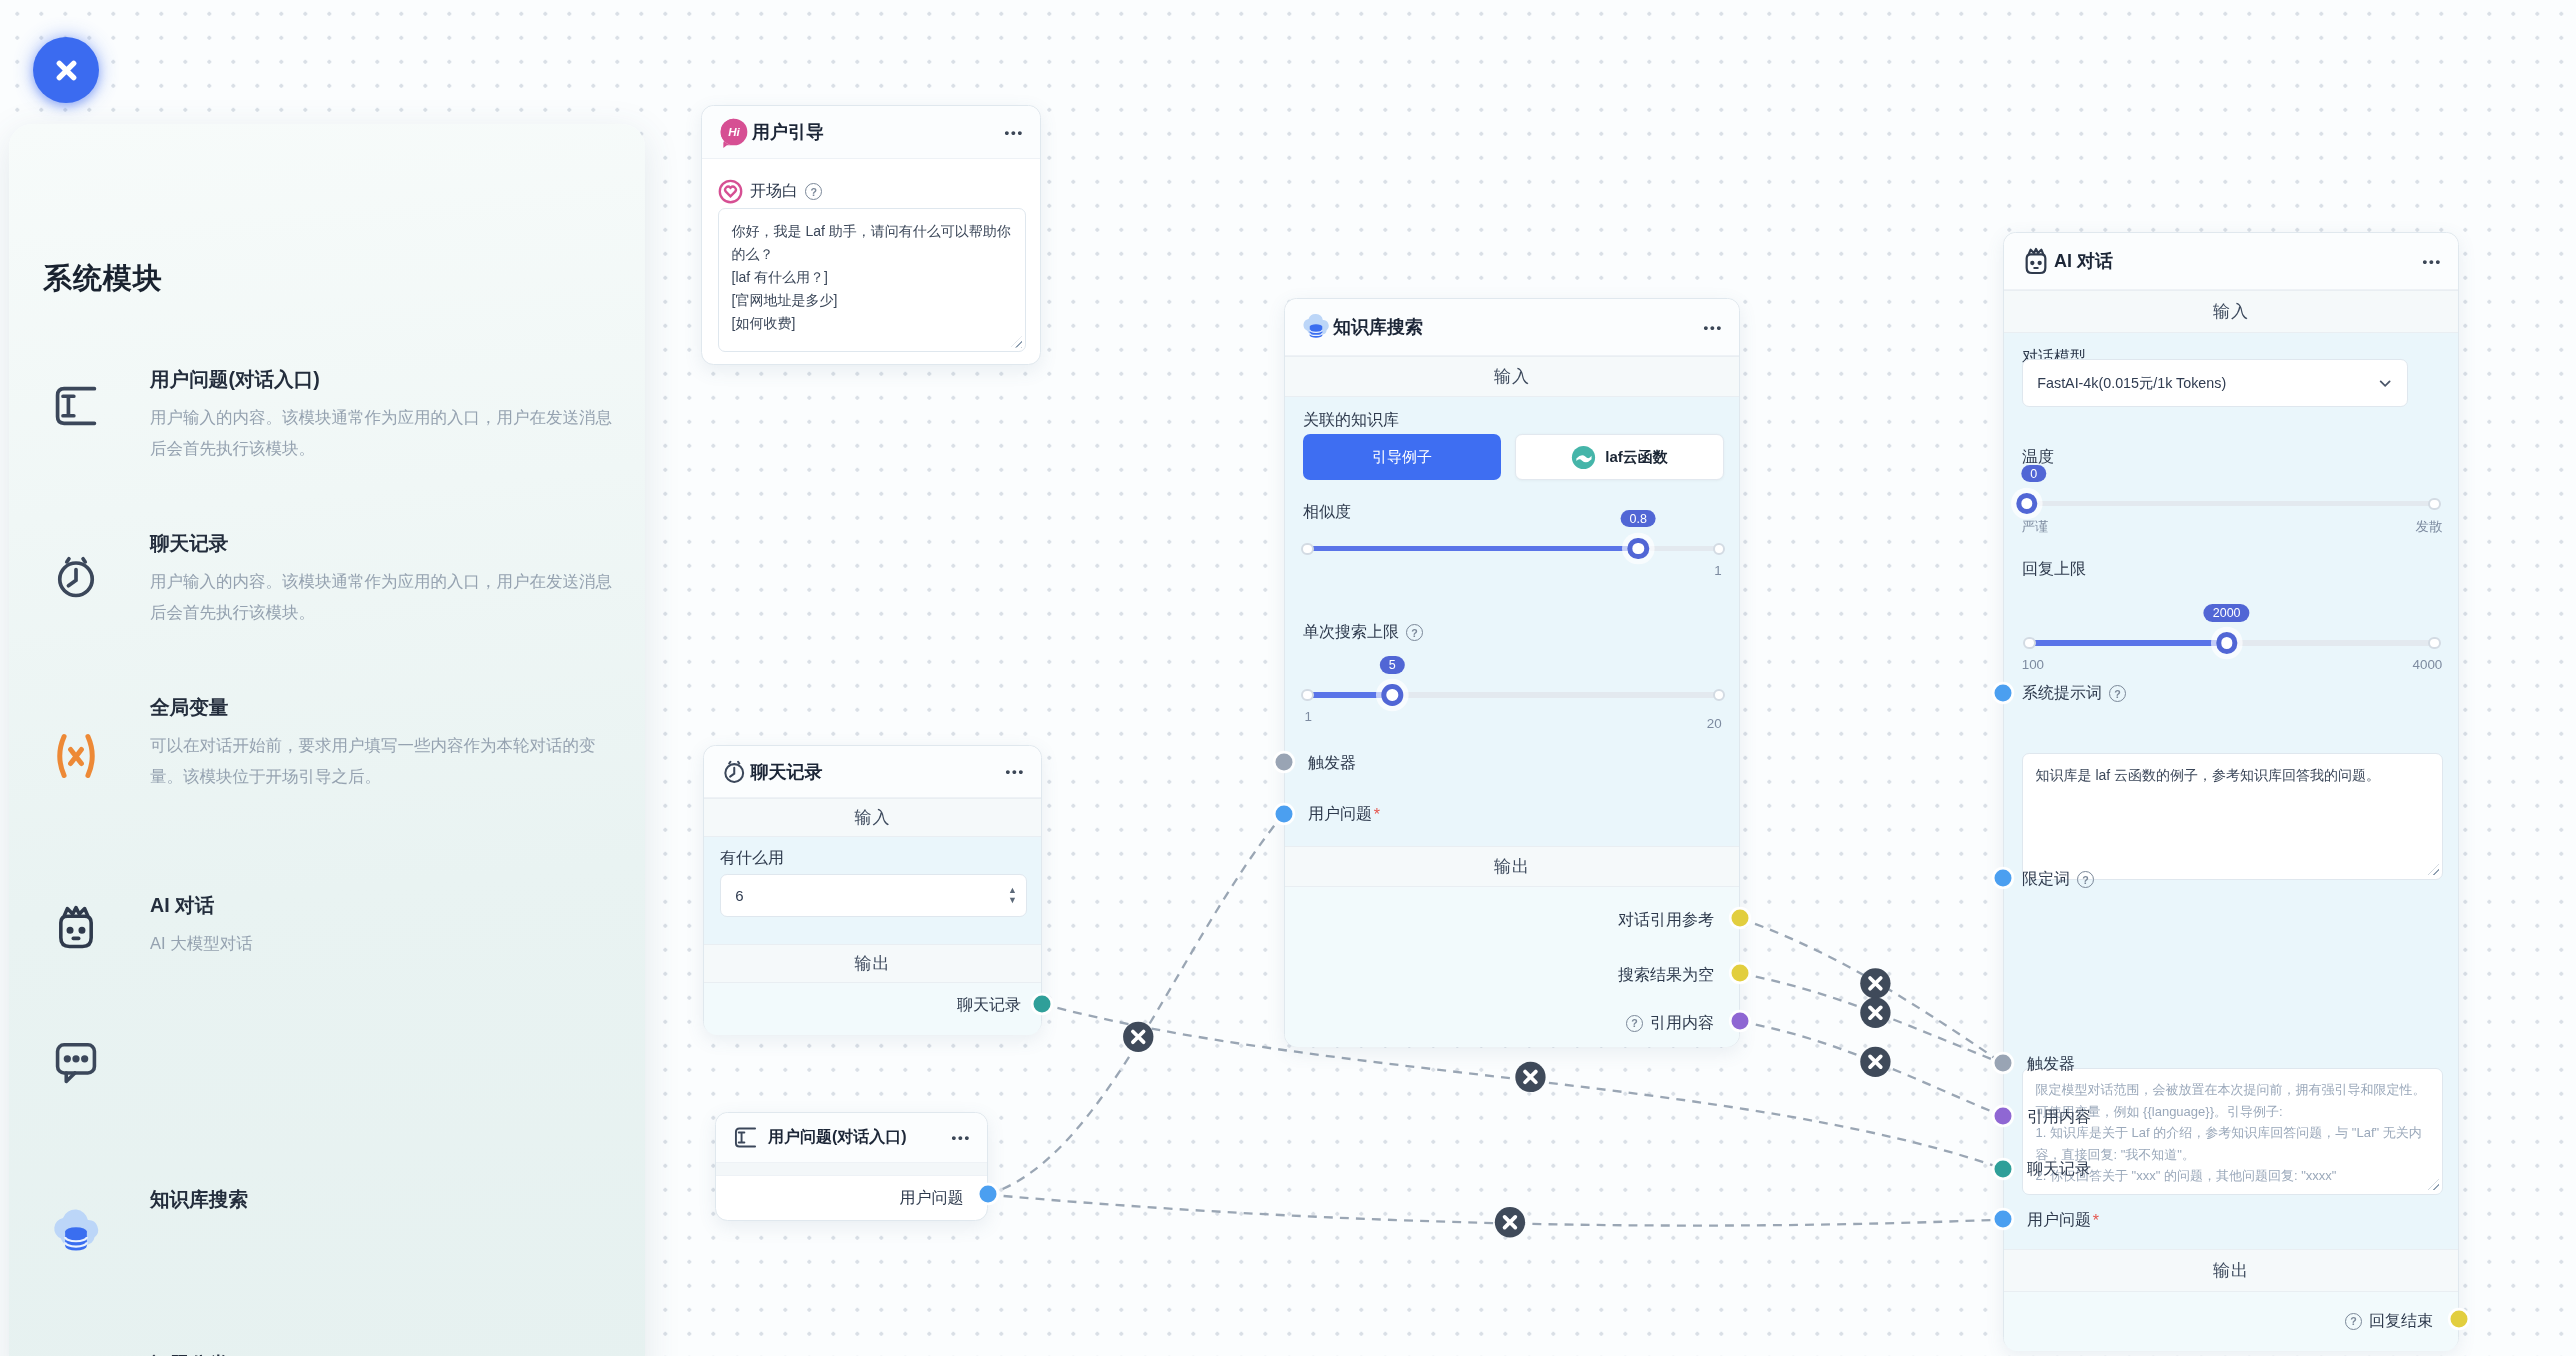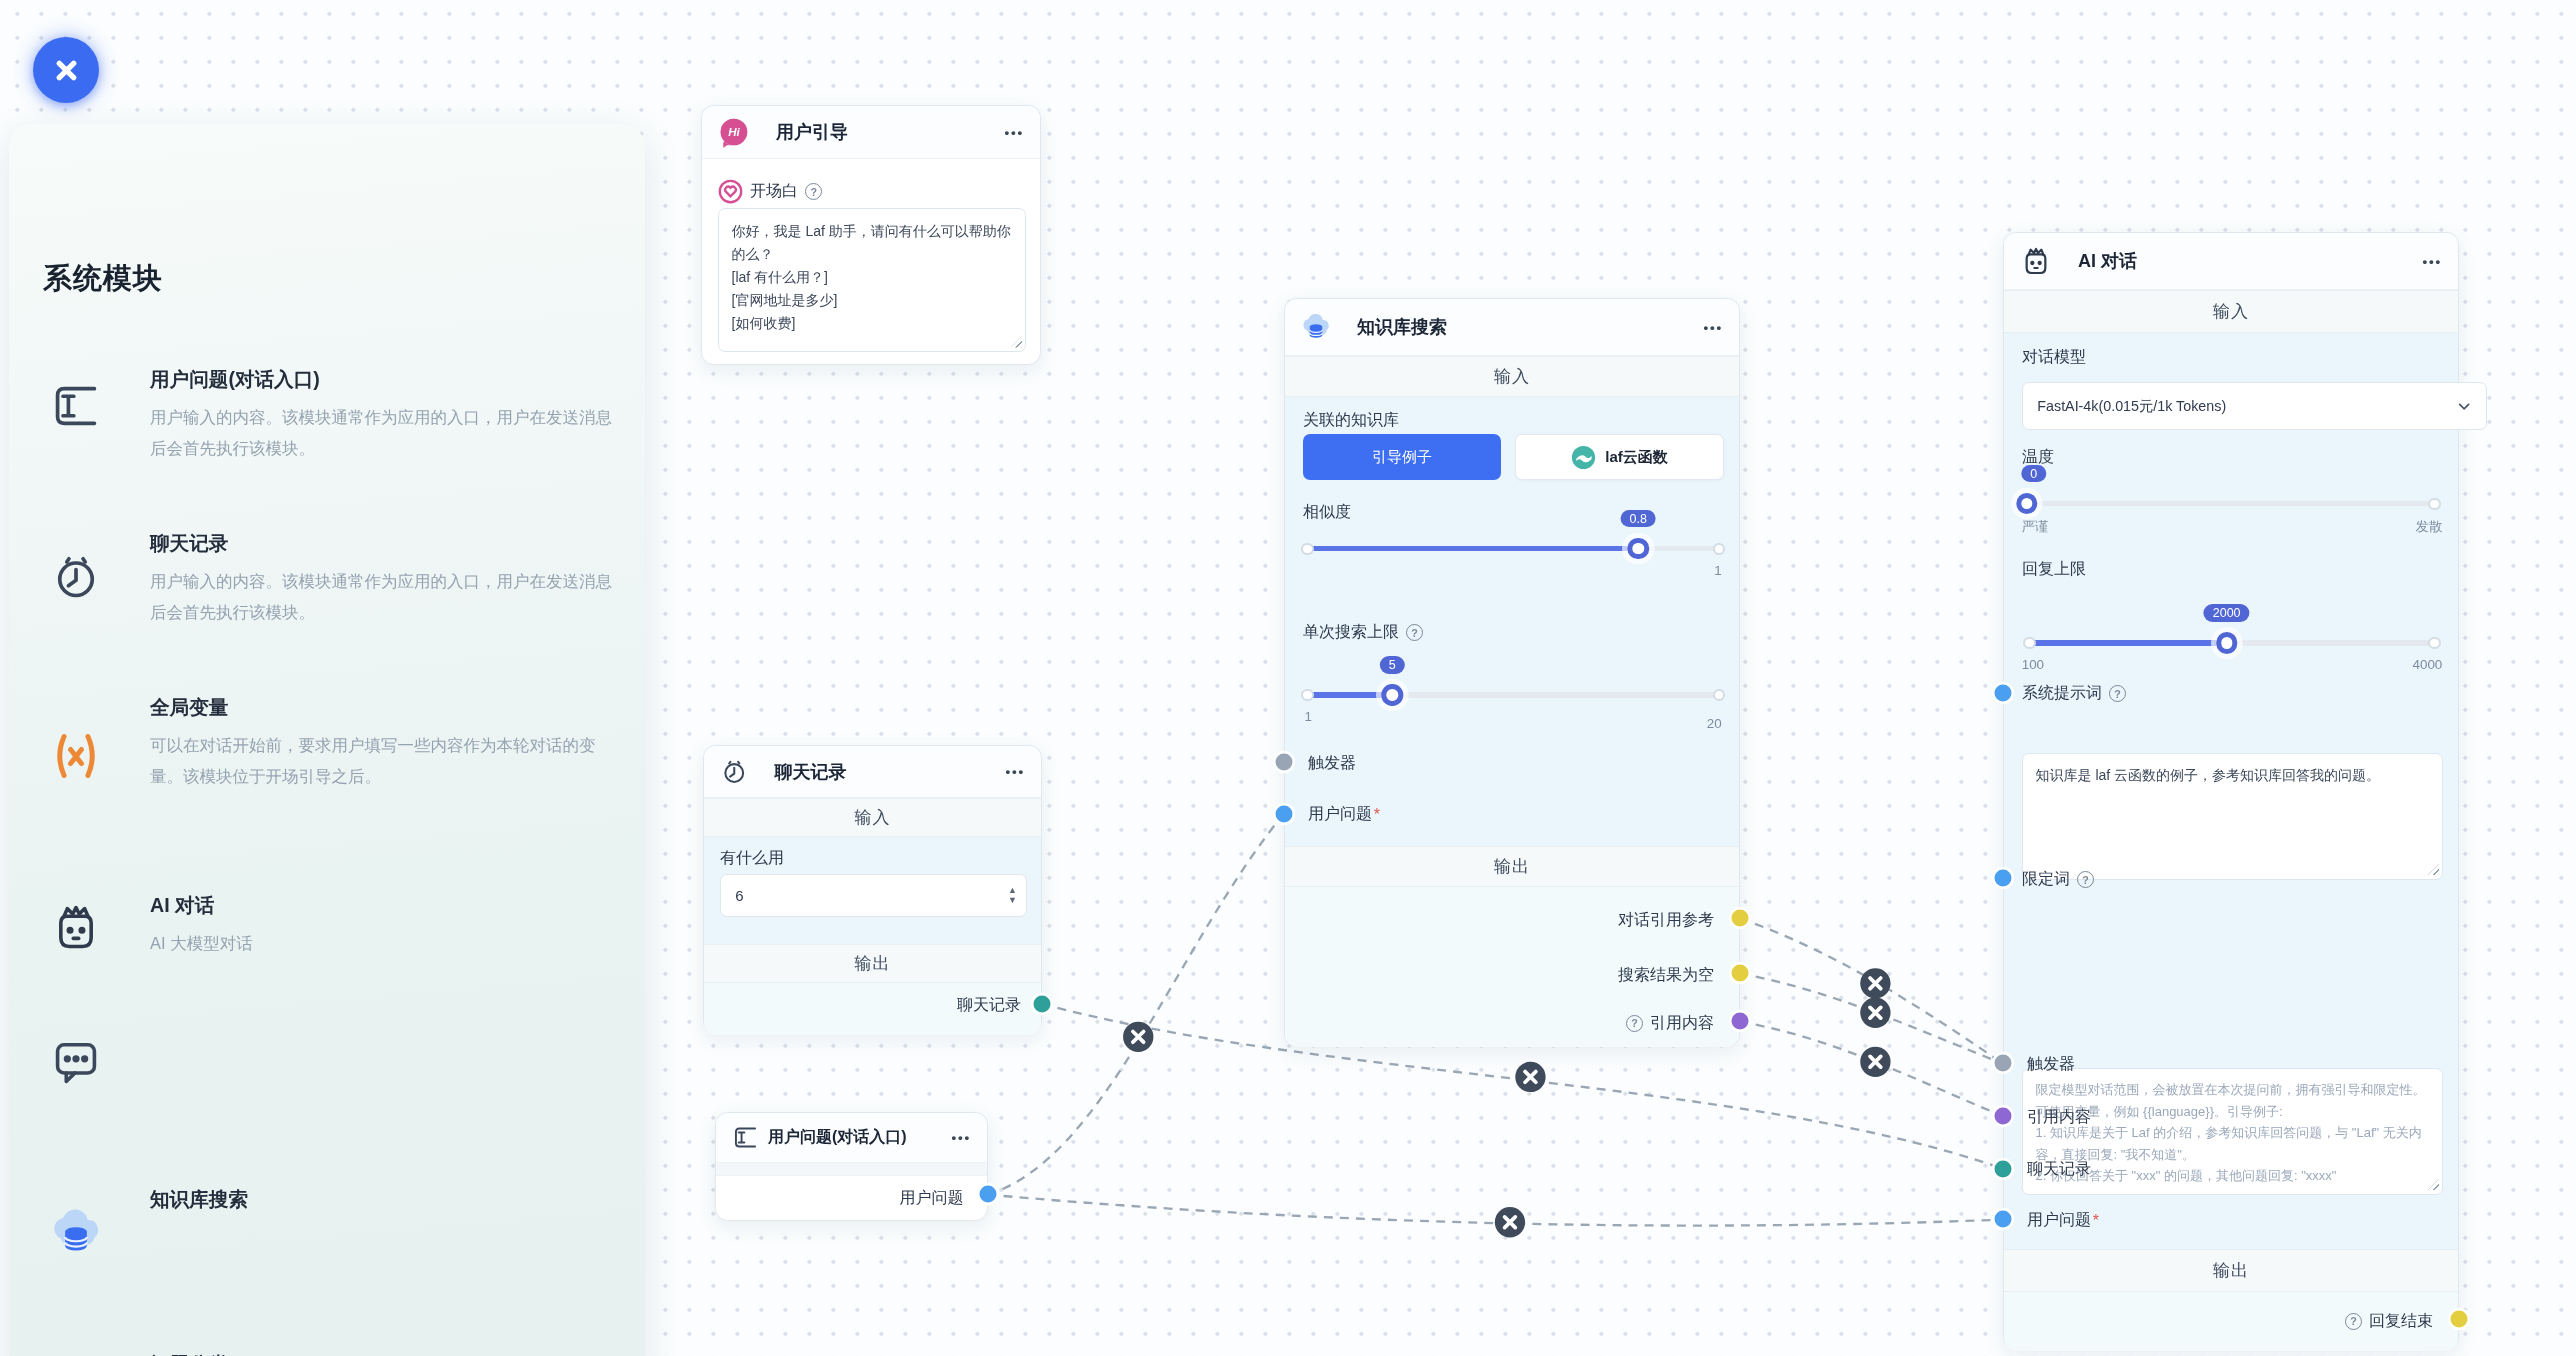--- a/index.html
+++ b/index.html
@@ -37,21 +37,21 @@
   .side-item .s-text { margin-left:114px; }
   .side-item .s-title { font-size:19.6px; font-weight:600; color:#232d3c; }
   .side-item .s-desc  { margin-top:9px; font-size:16.5px; line-height:31px; color:#95a2b0; }
   
   .node {
     position:absolute; background:#fff; border:0.9px solid #e0e8ee; border-radius:12.5px;
     box-shadow:0 5.3px 18px rgba(80,110,140,.10); z-index:20;
   }
   .node-header {
     position:absolute; left:0; top:0; width:100%;
-    display:flex; align-items:center; gap:26px; padding:0 16px;
+    display:flex; align-items:center; gap:2px; padding:0 16px;
     background:#fbfdfe; border-bottom:0.9px solid #eef2f6;
     border-radius:12.5px 12.5px 0 0; cursor:grab;
   }
   .node-title { font-size:18px; font-weight:600; color:#1c2637; flex:1; white-space:nowrap; }
   .more { font-size:13.4px; color:#3c4757; letter-spacing:1.8px; font-weight:700; cursor:pointer; }
   .bar {
     position:absolute; left:0; width:100%; background:#f5f9fa;
     border-top:0.9px solid #e9eef2; border-bottom:0.9px solid #e9eef2;
     display:flex; align-items:center; justify-content:center;
     font-size:17px; color:#3d4a5d; letter-spacing:0.9px;
@@ -450,21 +450,21 @@
           </svg>
         </span>
       <span class="node-title">AI 对话</span>
       <span class="more">•••</span>
     </div>
     <div class="bar" style="top:57px;height:43px">输入</div>
 
     <div class="pos f-label" style="left:18px;top:114px">
         <span>对话模型</span>
       </div>
-    <div class="pos select" style="left:18px;top:149px;width:465px;height:48px">
+    <div class="pos select" style="left:18px;top:126px;width:386px;height:48px">
       <span class="sel-val">FastAI-4k(0.015元/1k Tokens)</span>
       <svg width="14.3" height="14.3" viewBox="0 0 16 16">
           <path d="M3 6 L8 11 L13 6" fill="none" stroke="#4a5568" stroke-width="2" stroke-linecap="round"></path>
         </svg>
     </div>
 
     <div class="pos f-label" style="left:18px;top:214px">
         <span>温度</span>
       </div>
     <div class="pos slider" style="left:23px;top:260px;width:410px">

